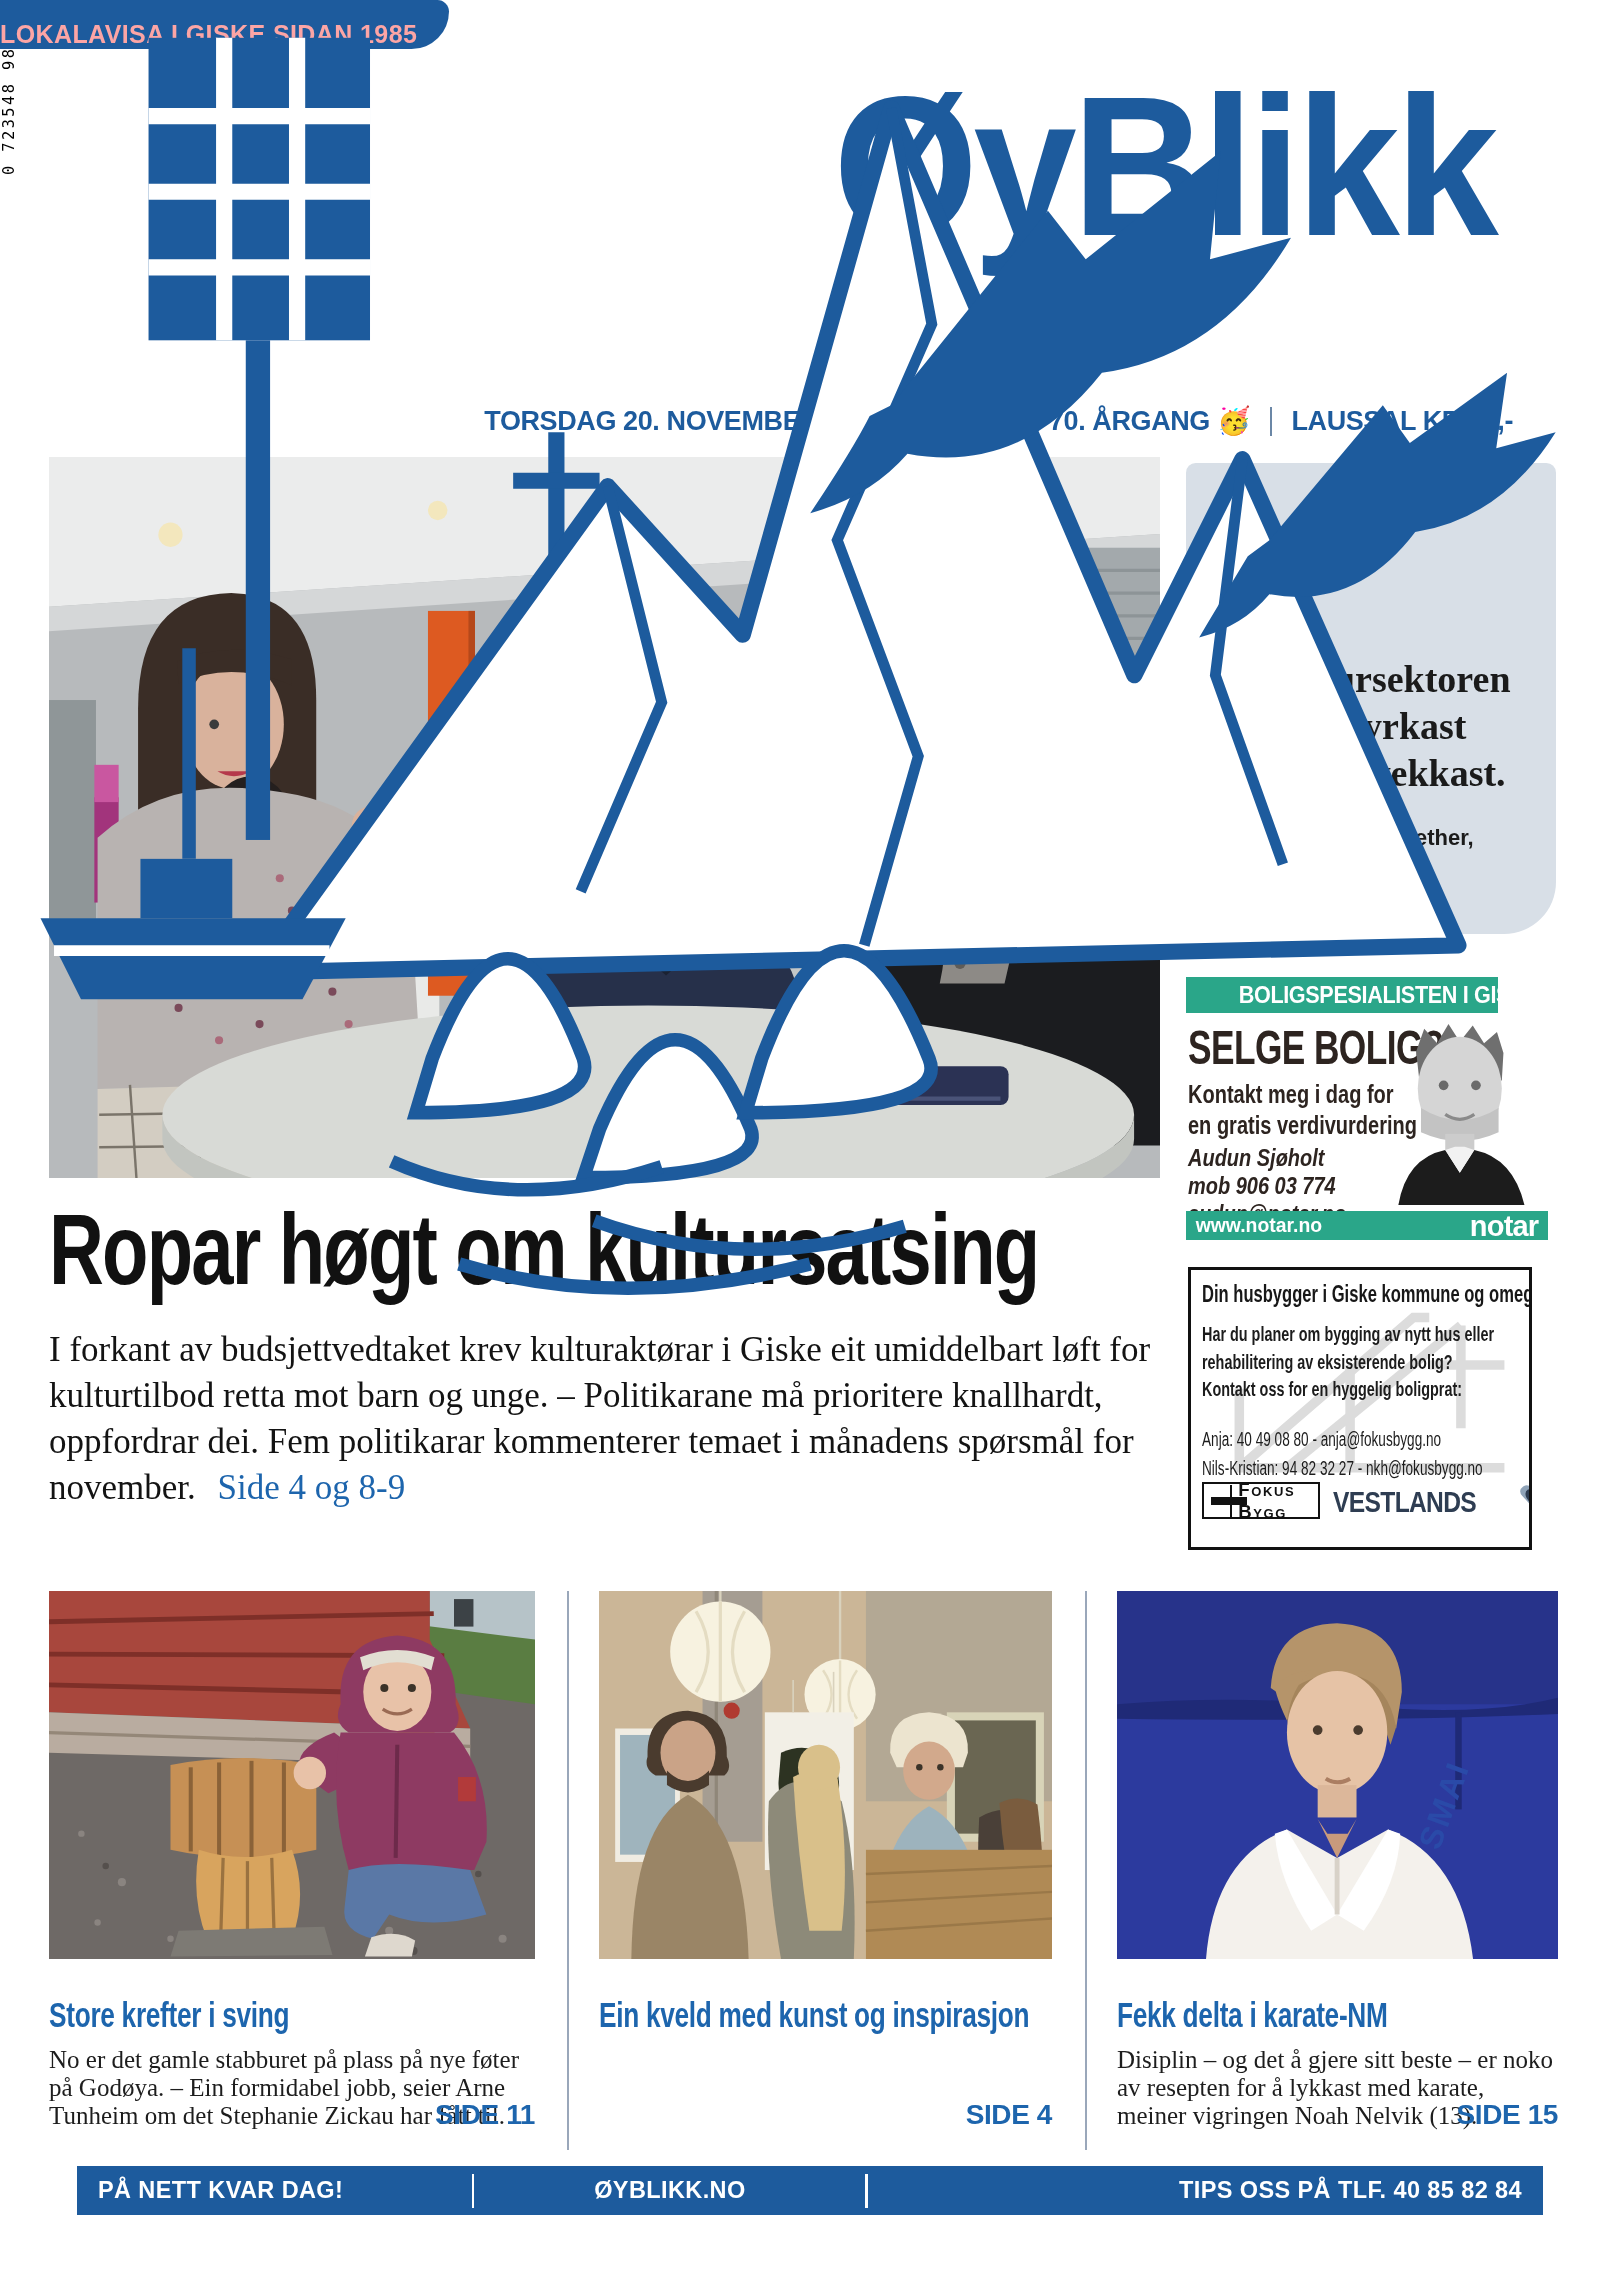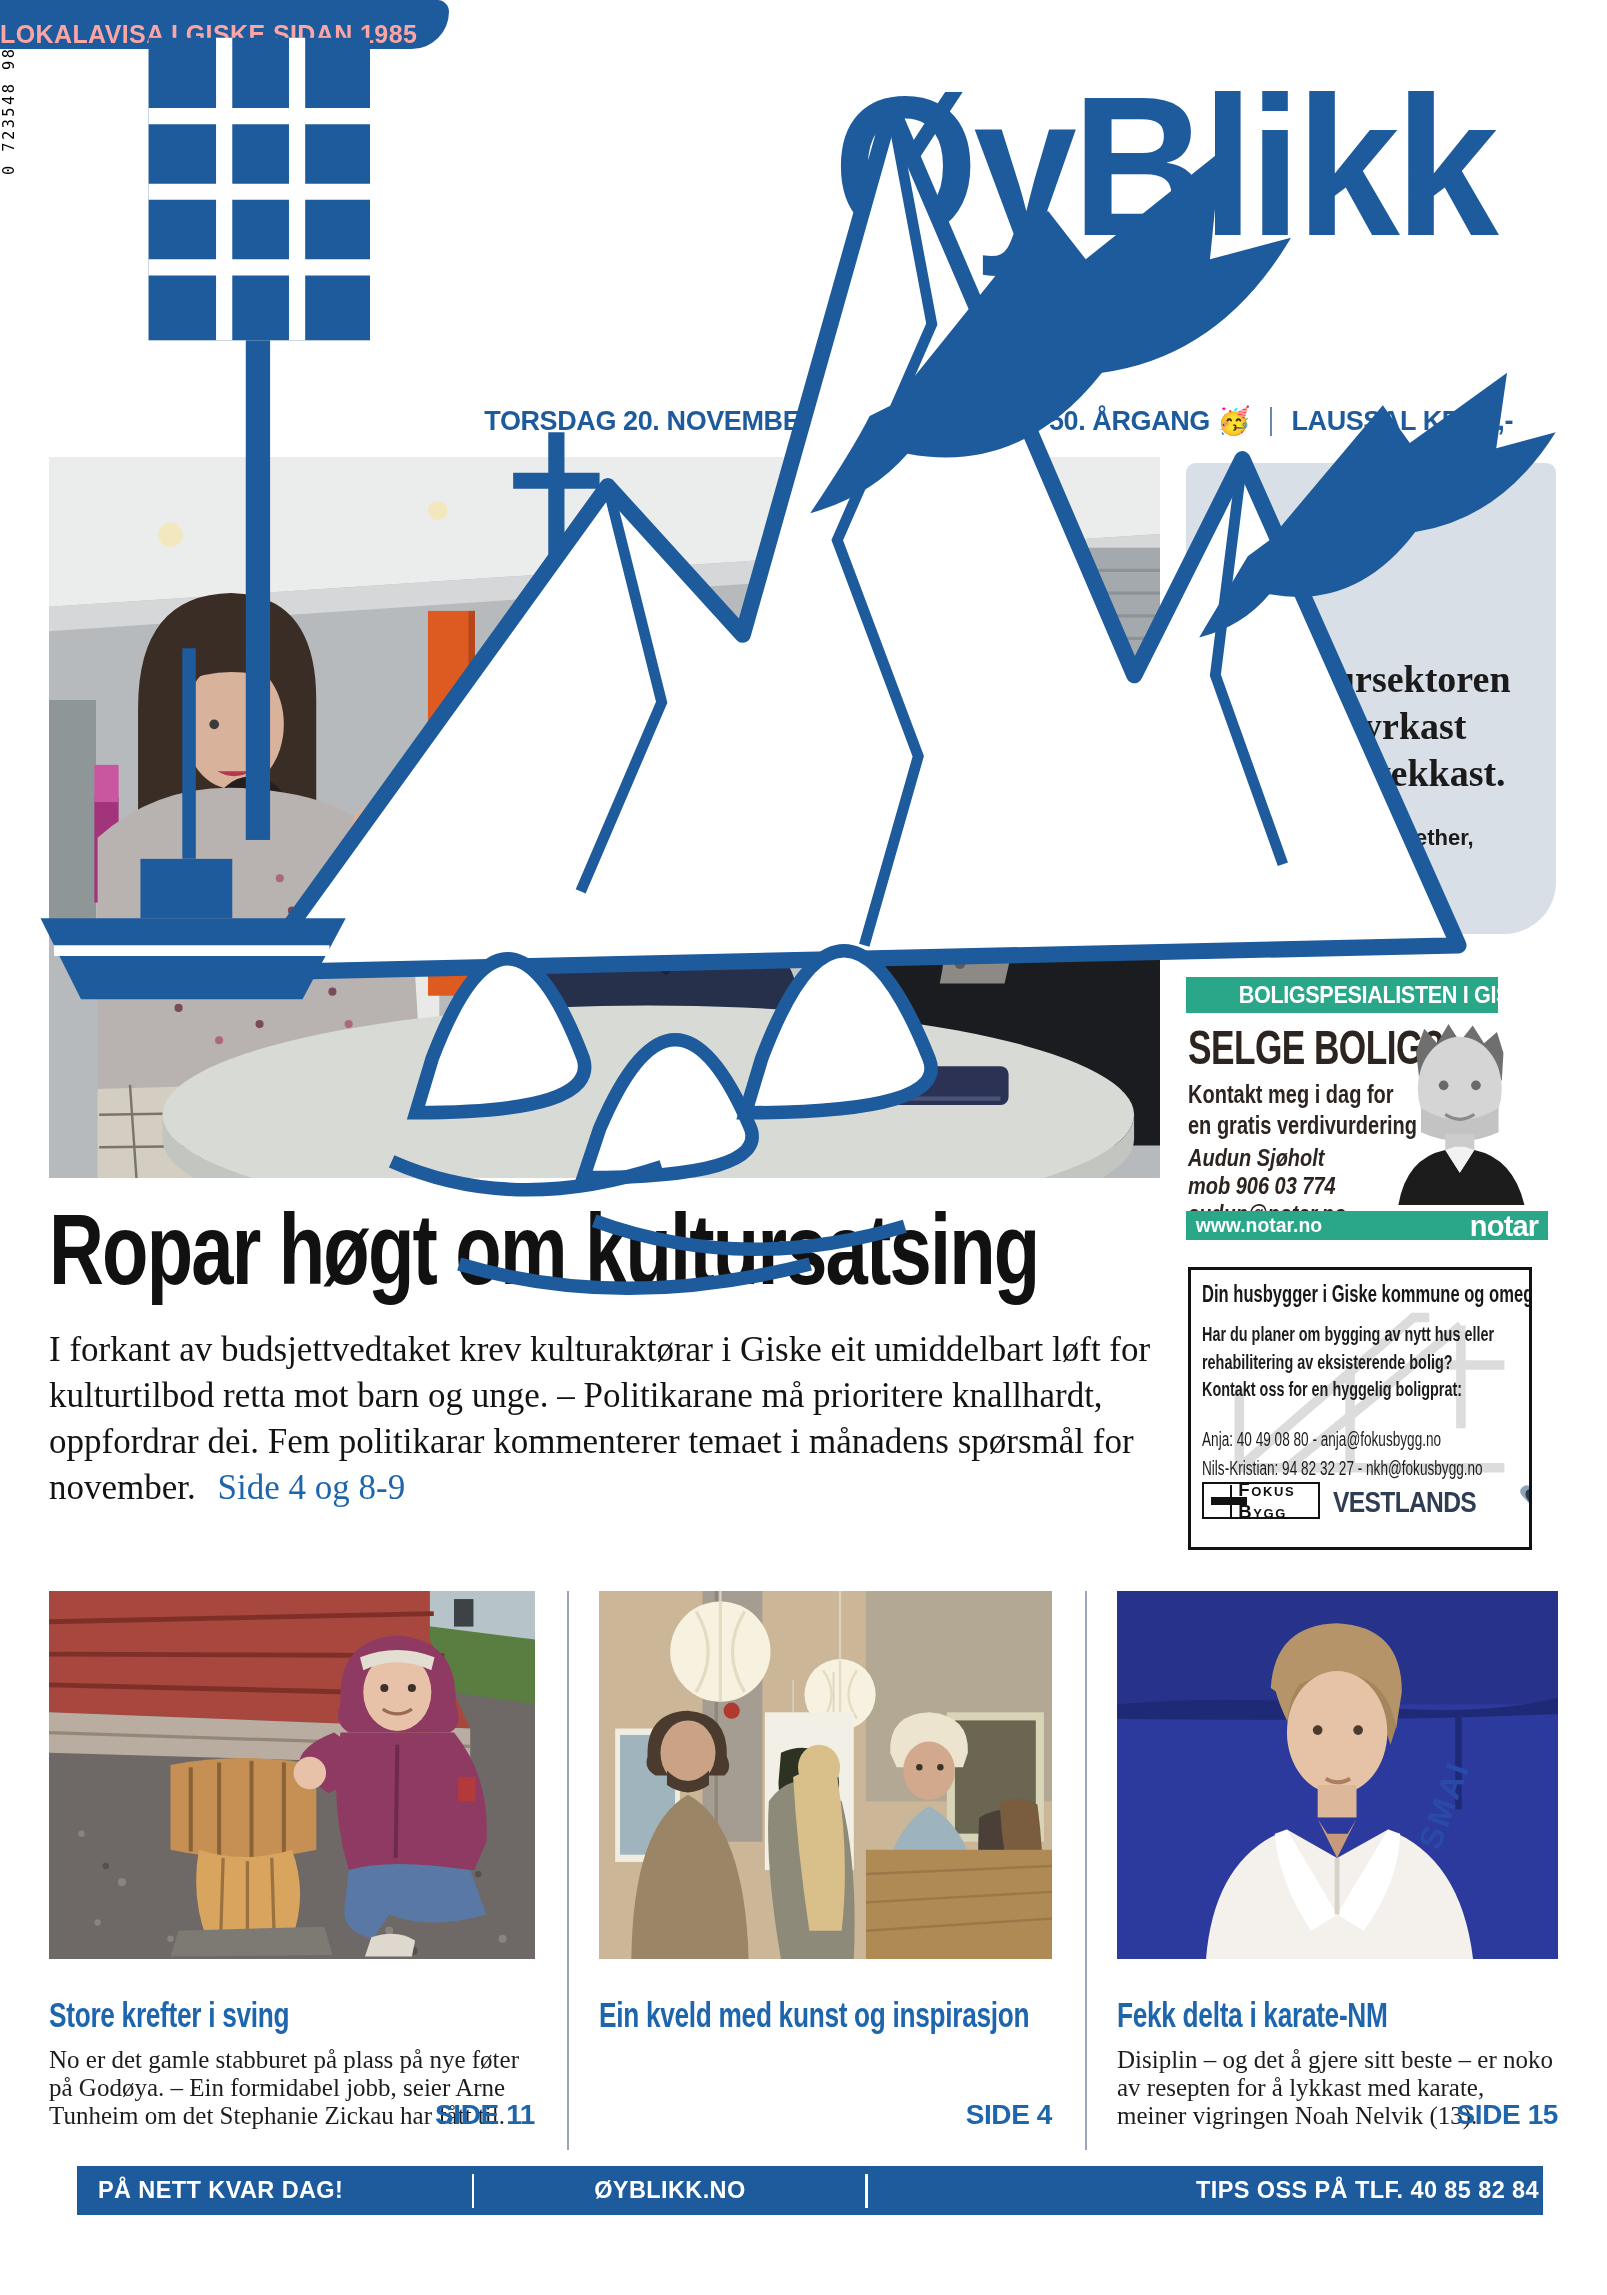--- a/index.html
+++ b/index.html
@@ -97,21 +97,21 @@
       transform:scaleX(.75);transform-origin:left top;white-space:nowrap;}
   .teaser-body{margin-top:11.3px;font-family:"Liberation Serif","DejaVu Serif",serif;font-size:25px;line-height:28px;color:#1d1d1d;}
   .side-ref{position:absolute;right:0;bottom:23px;color:var(--link-blue);font-weight:bold;font-size:28px;letter-spacing:-0.4px;}
   .col-divider{position:absolute;top:1591px;width:1.6px;height:559px;background:#9aa7ba;}
 
   
   .bottom-bar{left:77px;top:2166px;width:1466px;height:49px;background:var(--brand-blue);
       display:flex;align-items:center;color:#fff;font-weight:bold;font-size:23.5px;letter-spacing:0.4px;}
   .bb-zone1{width:395px;padding-left:21px;}
   .bb-zone2{width:391px;text-align:center;}
-  .bb-zone3{flex:1;text-align:right;padding-right:4px;}
+  .bb-zone3{flex:1;text-align:right;padding-right:21px;}
   .bb-sep{width:2.4px;height:34px;background:#fff;}
 </style>
 </head>
 <body>
 
 <div class="page">
 
   <div class="abs barcode-bars"></div>
   <div class="abs barcode-number">0 723548 986475</div>
 
@@ -161,21 +161,21 @@
     <span>LOKALAVISA I GISKE SIDAN 1985</span>
   </div>
 
   <div class="abs logo">ØyBlikk</div>
 
   <div class="abs dateline">
     <span>TORSDAG 20. NOVEMBER 2025</span>
     <span class="sep"></span>
     <span>NR. 44</span>
     <span class="sep"></span>
-    <span>50. ÅRGANG 🥳</span>
+    <span>70. ÅRGANG 🥳</span>
     <span class="sep"></span>
     <span>LAUSSAL KR 54,-</span>
   </div>
 
   <div class="abs main-photo">
     <svg viewBox="0 0 1372 890" preserveAspectRatio="none">
       <rect width="1372" height="890" fill="#b7babc"></rect>
       <g>
         <polygon points="0,0 1372,0 1372,95 0,185" fill="#ebecec"></polygon>
         <polygon points="0,185 1372,95 1372,122 0,215" fill="#d5d7d8"></polygon>

